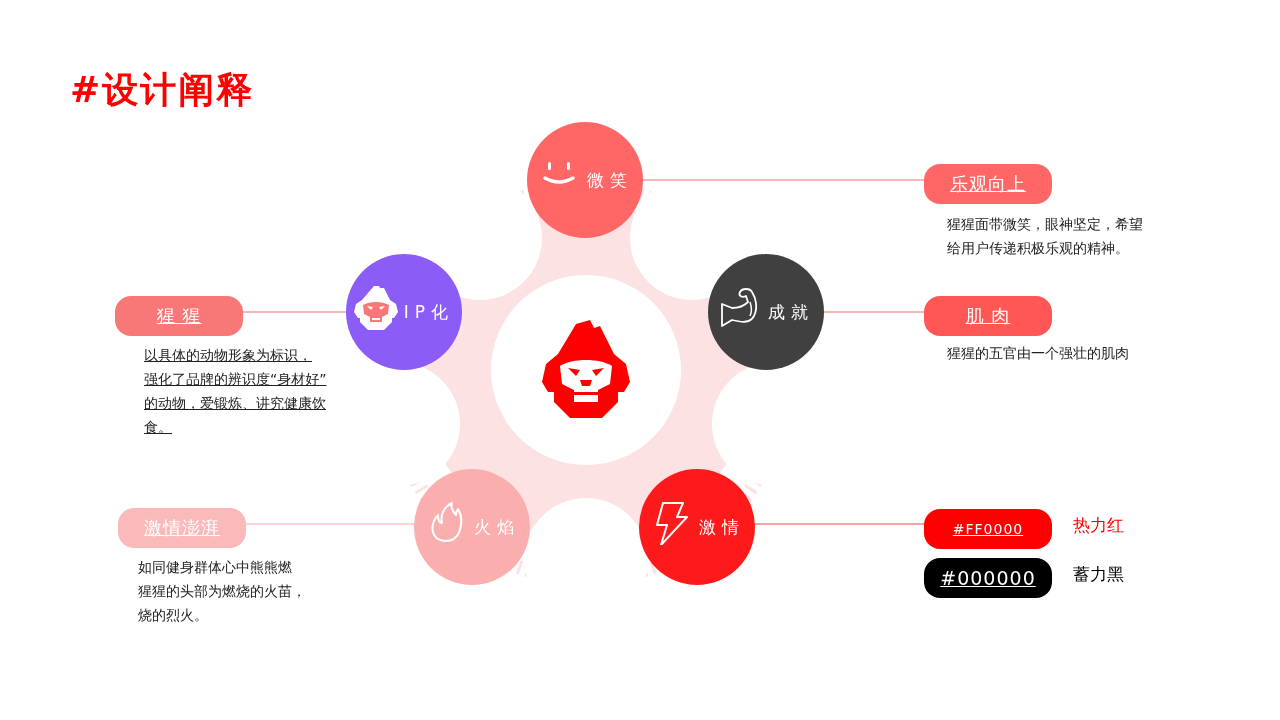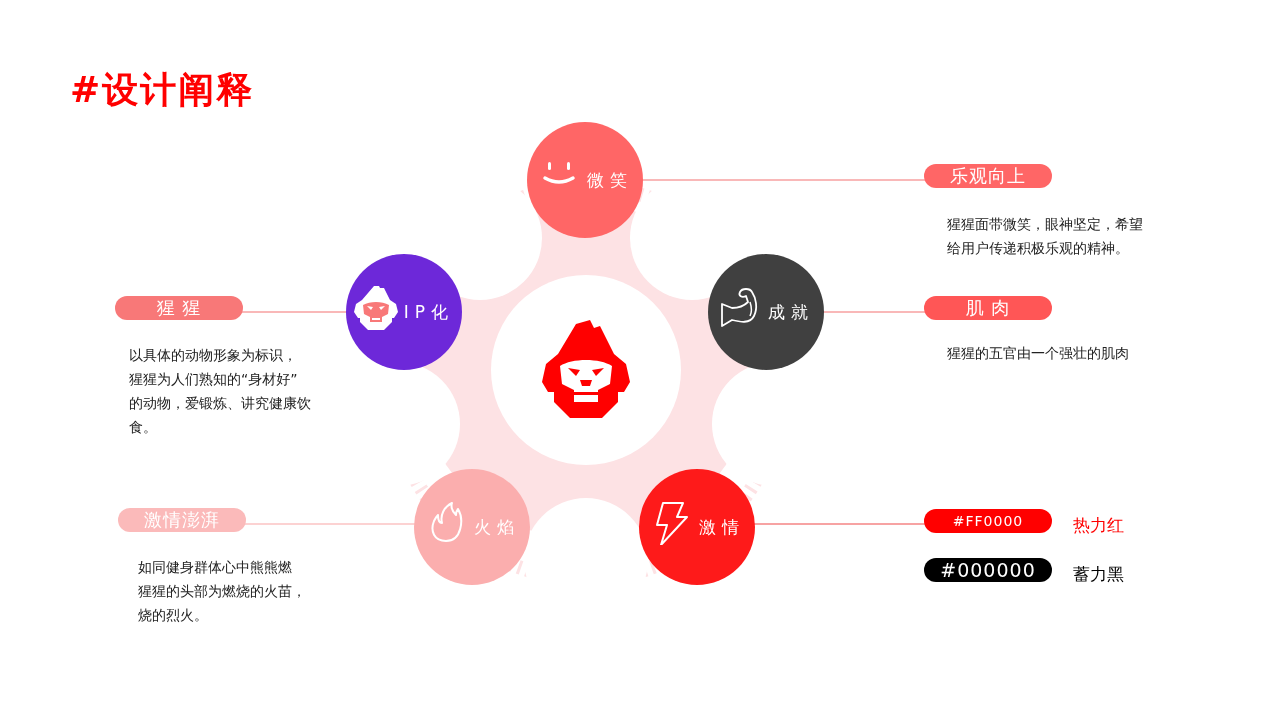--- a/index.html
+++ b/index.html
@@ -13,23 +13,24 @@
   }
   svg.diagram { position: absolute; left: 0; top: 0; }
   .node {
     position: absolute; width: 116px; height: 116px; border-radius: 50%;
     display: flex; flex-direction: row; align-items: center; justify-content: center;
     color: #fff;
   }
   .node .icon { width: 44px; height: 44px; margin-bottom: 8px; }
   .node .label { font-size: 17px; letter-spacing: 6px; padding-left: 6px; }
   .pill {
-    position: absolute; height: 24px; border-radius: 16px; color: #fff;
+    position: absolute; height: 40px; border-radius: 16px; color: #fff;
     font-size: 18px; display: flex; align-items: center; justify-content: center;
     letter-spacing: 1px;
+    text-decoration: underline;
   }
   .desc {
     position: absolute; font-size: 14px; line-height: 24px; color: #222;
   }
   .swatch-name { position: absolute; font-size: 17px; }
 </style>
 </head>
 <body>
 
 <div class="title">#设计阐释</div>
@@ -65,21 +66,21 @@
 
 <div class="node" style="left:527px; top:122px; background:#ff6666;">
   <svg class="icon" viewBox="0 0 44 44">
     <rect x="11" y="8" width="3" height="8" rx="1.5" fill="#fff"></rect>
     <rect x="30" y="8" width="3" height="8" rx="1.5" fill="#fff"></rect>
     <path d="M8,24 Q22,32 36,24" stroke="#fff" stroke-width="3.5" fill="none" stroke-linecap="round"></path>
   </svg>
   <span class="label">微笑</span>
 </div>
 
-<div class="node" style="left:346px; top:254px; background:#6d28d9;">
+<div class="node" style="left:346px; top:254px; background:#8b5cf6;">
   <svg class="icon" viewBox="0 0 44 44">
     <path d="M-2,-22 L2,-24 L4,-20 L8,-20 L14,-8 L20,-4 L22,4 L18,10 L16,10 L16,14 L8,22 L-8,22 L-16,14 L-16,10 L-18,10 L-22,4 L-20,-4 L-14,-8 Z" transform="translate(22,22)" fill="#fff"></path>
     <path d="M9,19 C16,15 28,15 35,19 L34,28 L28,31 L28,36 L16,36 L16,31 L10,28 Z" fill="#f87878"></path>
     <path d="M13,20 L19,21 L17,24 Z M31,20 L25,21 L27,24 Z" fill="#fff"></path>
     <rect x="18" y="32" width="8" height="2" fill="#fff"></rect>
   </svg>
   <span class="label">IP化</span>
 </div>
 
 <div class="node" style="left:708px; top:254px; background:#404040;">
@@ -109,23 +110,23 @@
   <div>猩猩面带微笑，眼神坚定，希望</div>
   <div>给用户传递积极乐观的精神。</div>
 </div>
 
 <div class="pill" style="left:924px; top:296px; width:128px; background:#ff5656;">肌 肉</div>
 <div class="desc" style="left:947px; top:341px;">
   <div>猩猩的五官由一个强壮的肌肉</div>
 </div>
 
 <div class="pill" style="left:115px; top:296px; width:128px; background:#f87878;">猩 猩</div>
-<div class="desc" style="left:129px; top:343px;">
+<div class="desc" style="left:144px; top:343px;text-decoration:underline;">
   <div>以具体的动物形象为标识，</div>
-  <div>猩猩为人们熟知的“身材好”</div>
+  <div>强化了品牌的辨识度“身材好”</div>
   <div>的动物，爱锻炼、讲究健康饮</div>
   <div>食。</div>
 </div>
 
 <div class="pill" style="left:118px; top:508px; width:128px; background:#fbbaba;">激情澎湃</div>
 <div class="desc" style="left:138px; top:555px;">
   <div>如同健身群体心中熊熊燃</div>
   <div>猩猩的头部为燃烧的火苗，</div>
   <div>烧的烈火。</div>
 </div>

